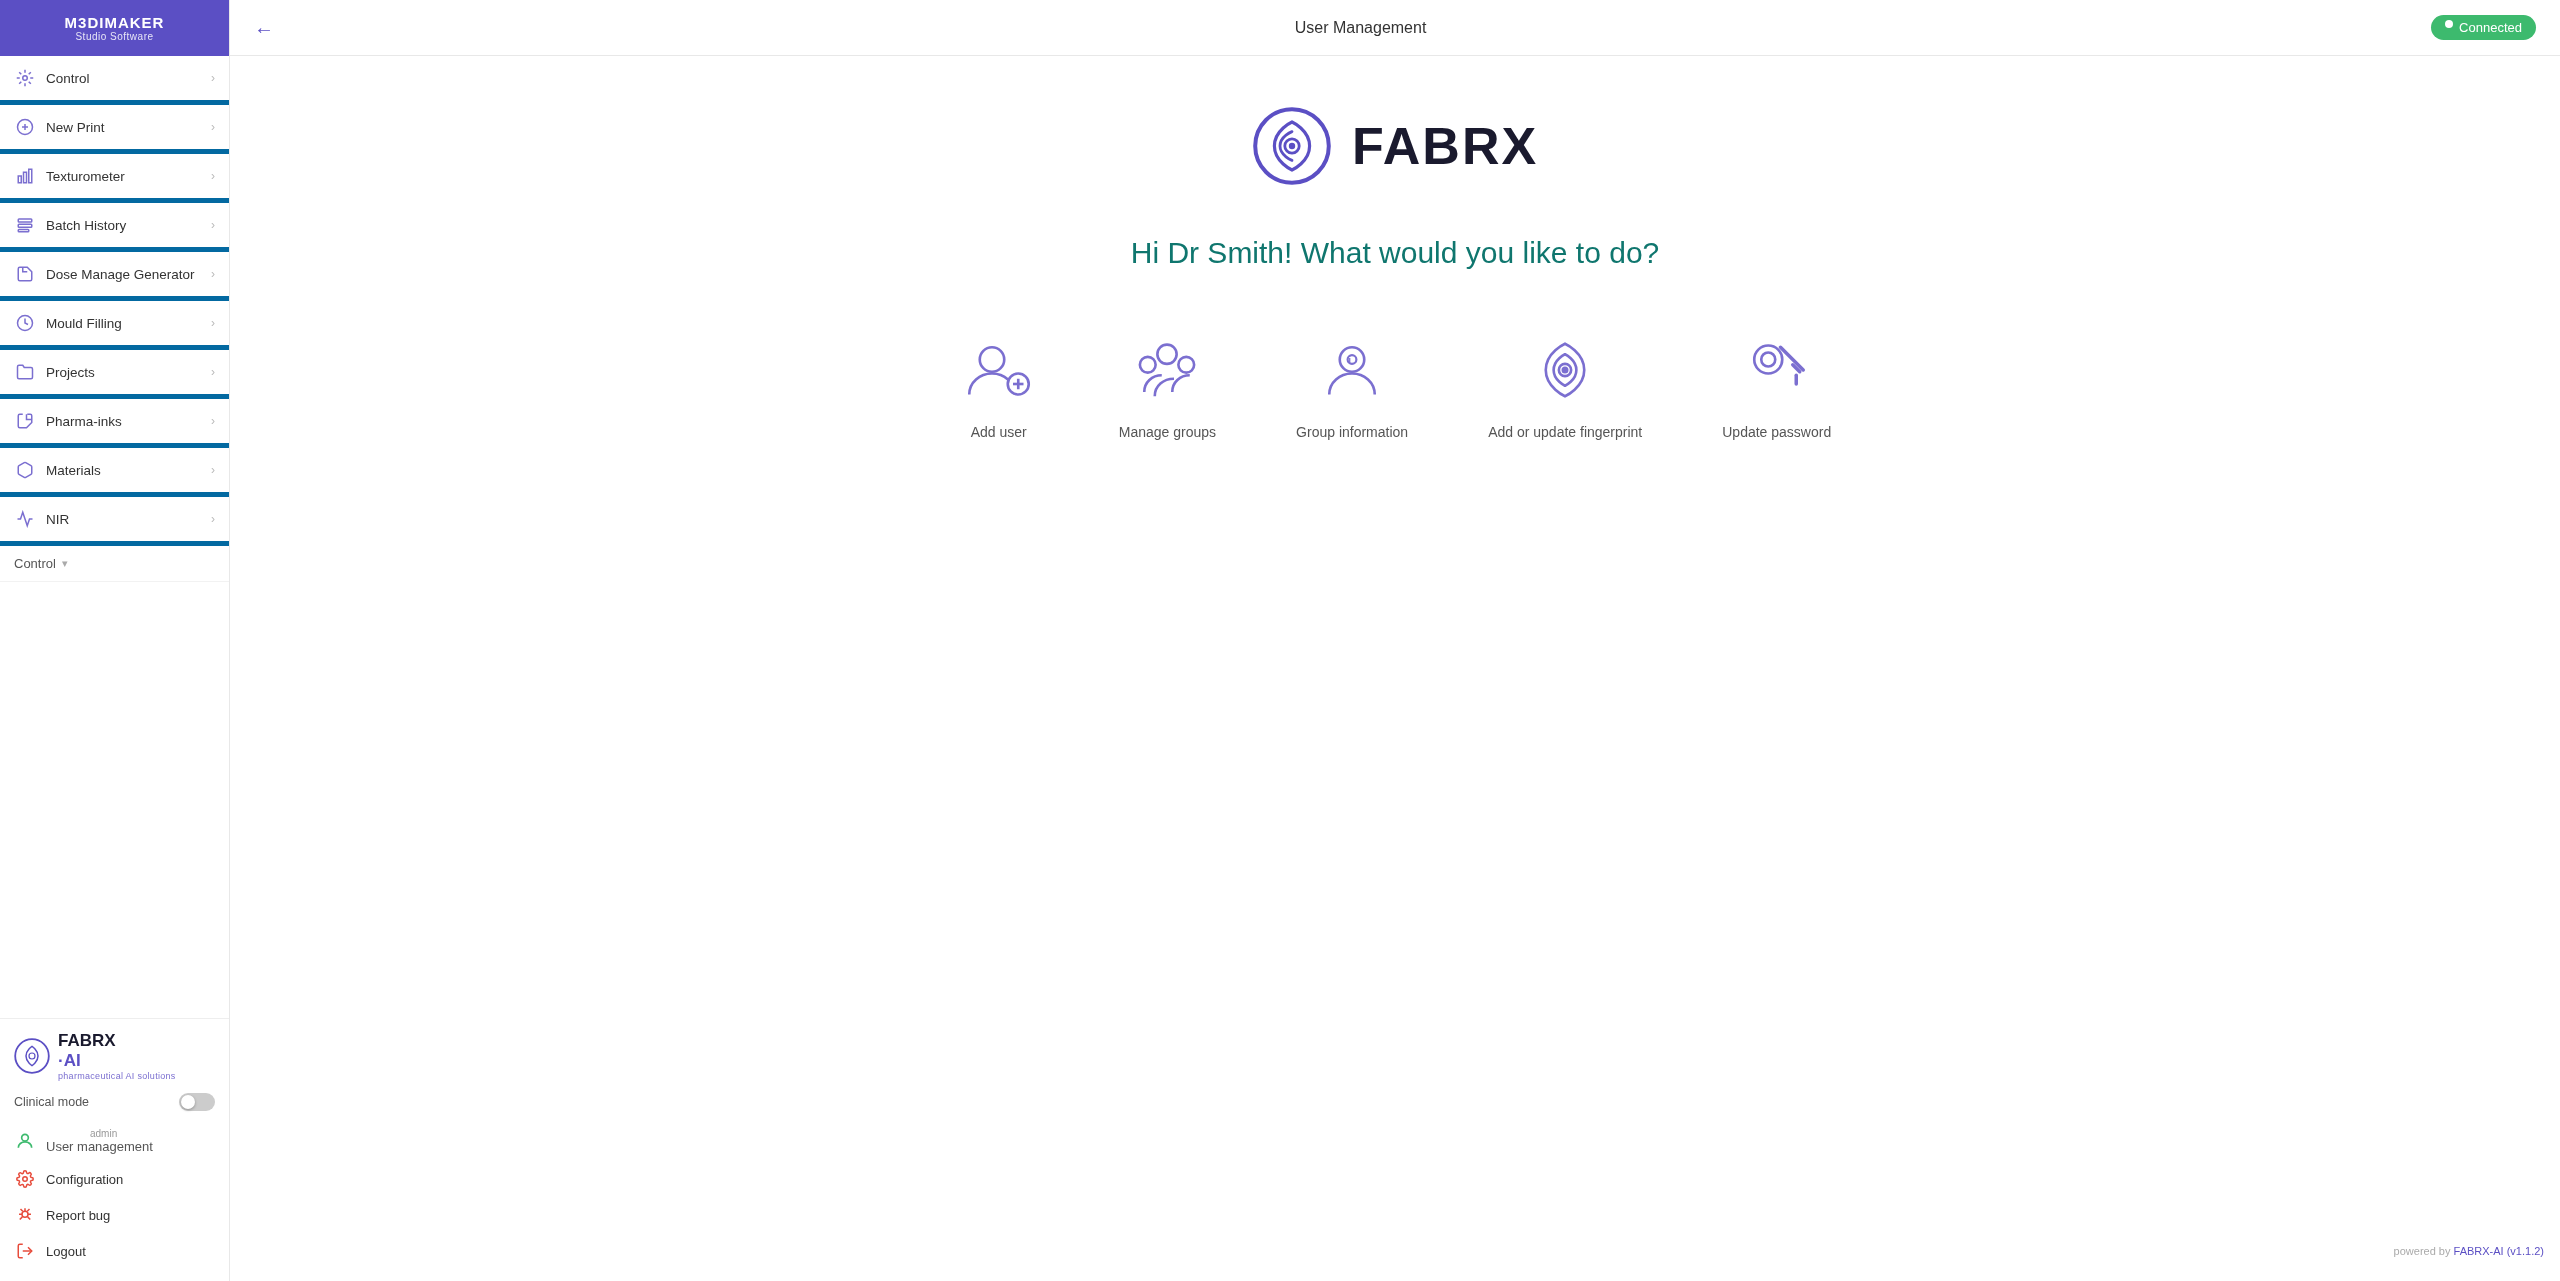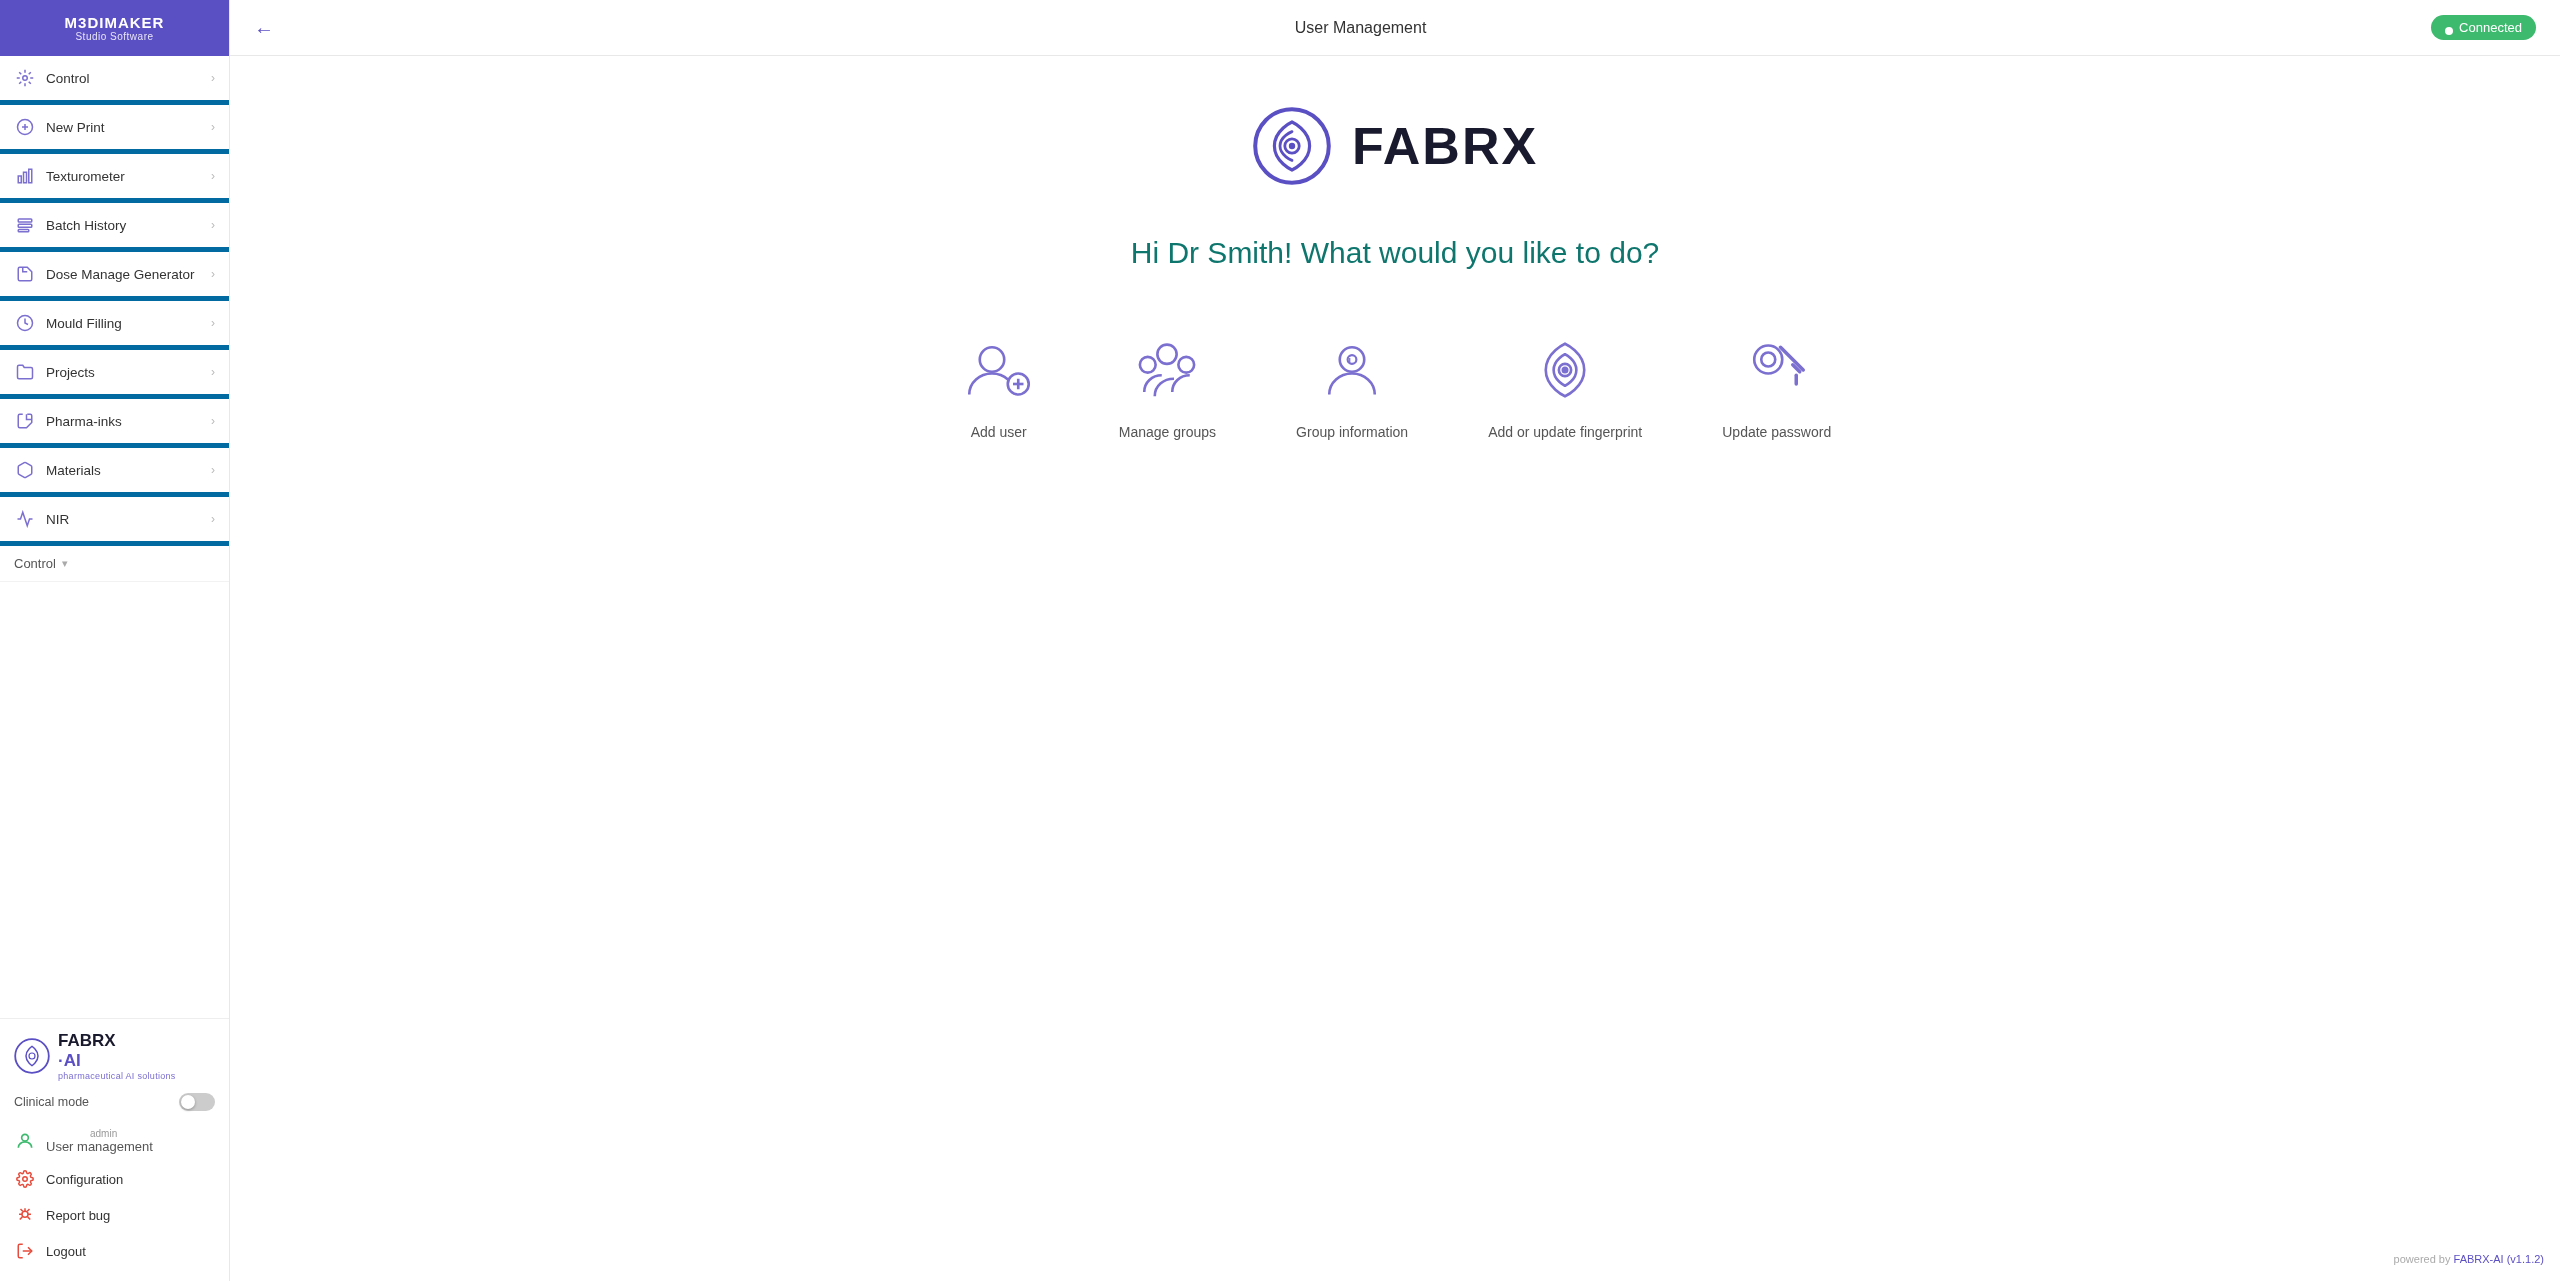--- a/index.html
+++ b/index.html
@@ -178,21 +178,21 @@
     .topbar-title {
       flex: 1;
       text-align: center;
       font-size: 16px;
       color: #333;
       font-weight: 400;
     }
 
     .connected-badge {
       display: flex;
-      align-items: flex-end;
+      align-items: flex-start;
       gap: 6px;
       background: #3dba6e;
       color: #fff;
       border-radius: 20px;
       padding: 5px 14px;
       font-size: 13px;
     }
     .connected-dot { width: 8px; height: 8px; background: #fff; border-radius: 50%; }
 
     .content {
@@ -249,21 +249,21 @@
     .card-icon-area {
       width: 80px;
       height: 80px;
       display: flex;
       align-items: center;
       justify-content: center;
     }
 
     .footer-powered {
       position: fixed;
-      bottom: 16px;
+      bottom: 24px;
       right: 16px;
       font-size: 11px;
       color: #aaa;
     }
     .footer-powered a { color: #5b4fc4; text-decoration: none; }
   </style>
 </head>
 <body>
 
 <div class="sidebar">

